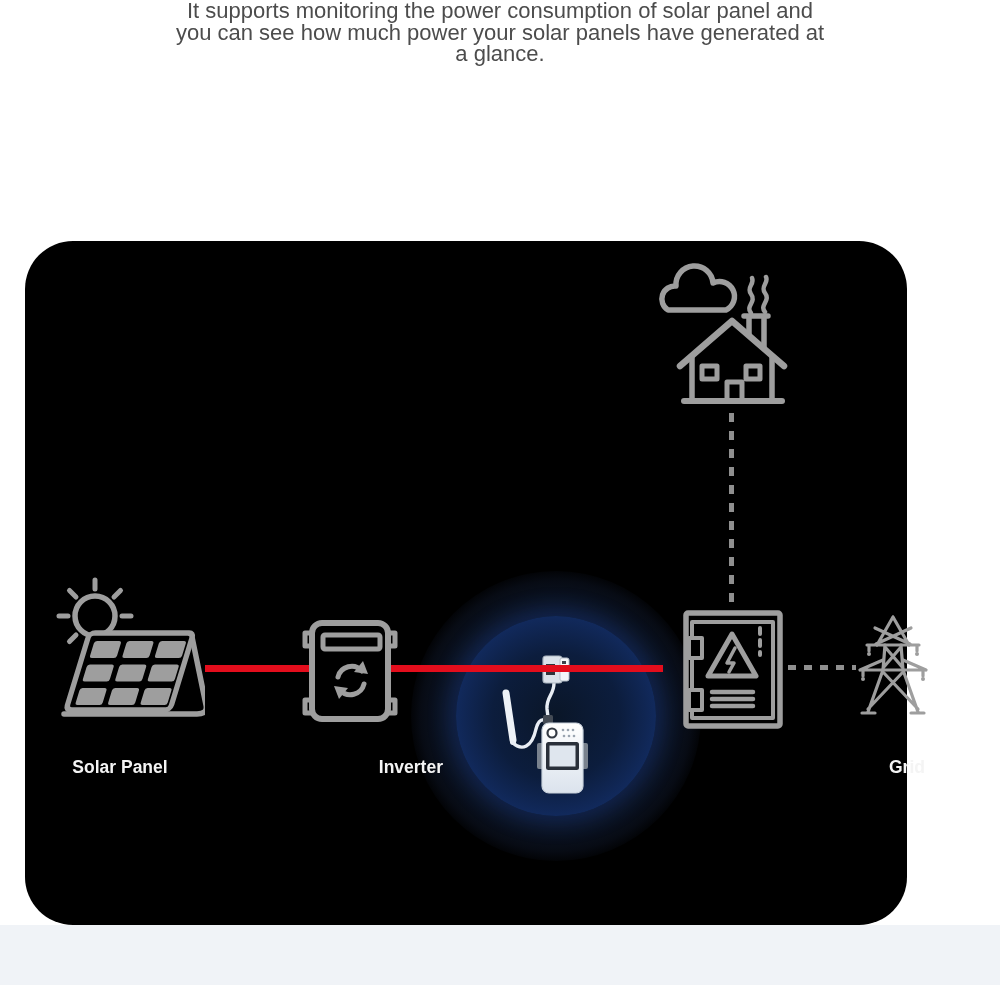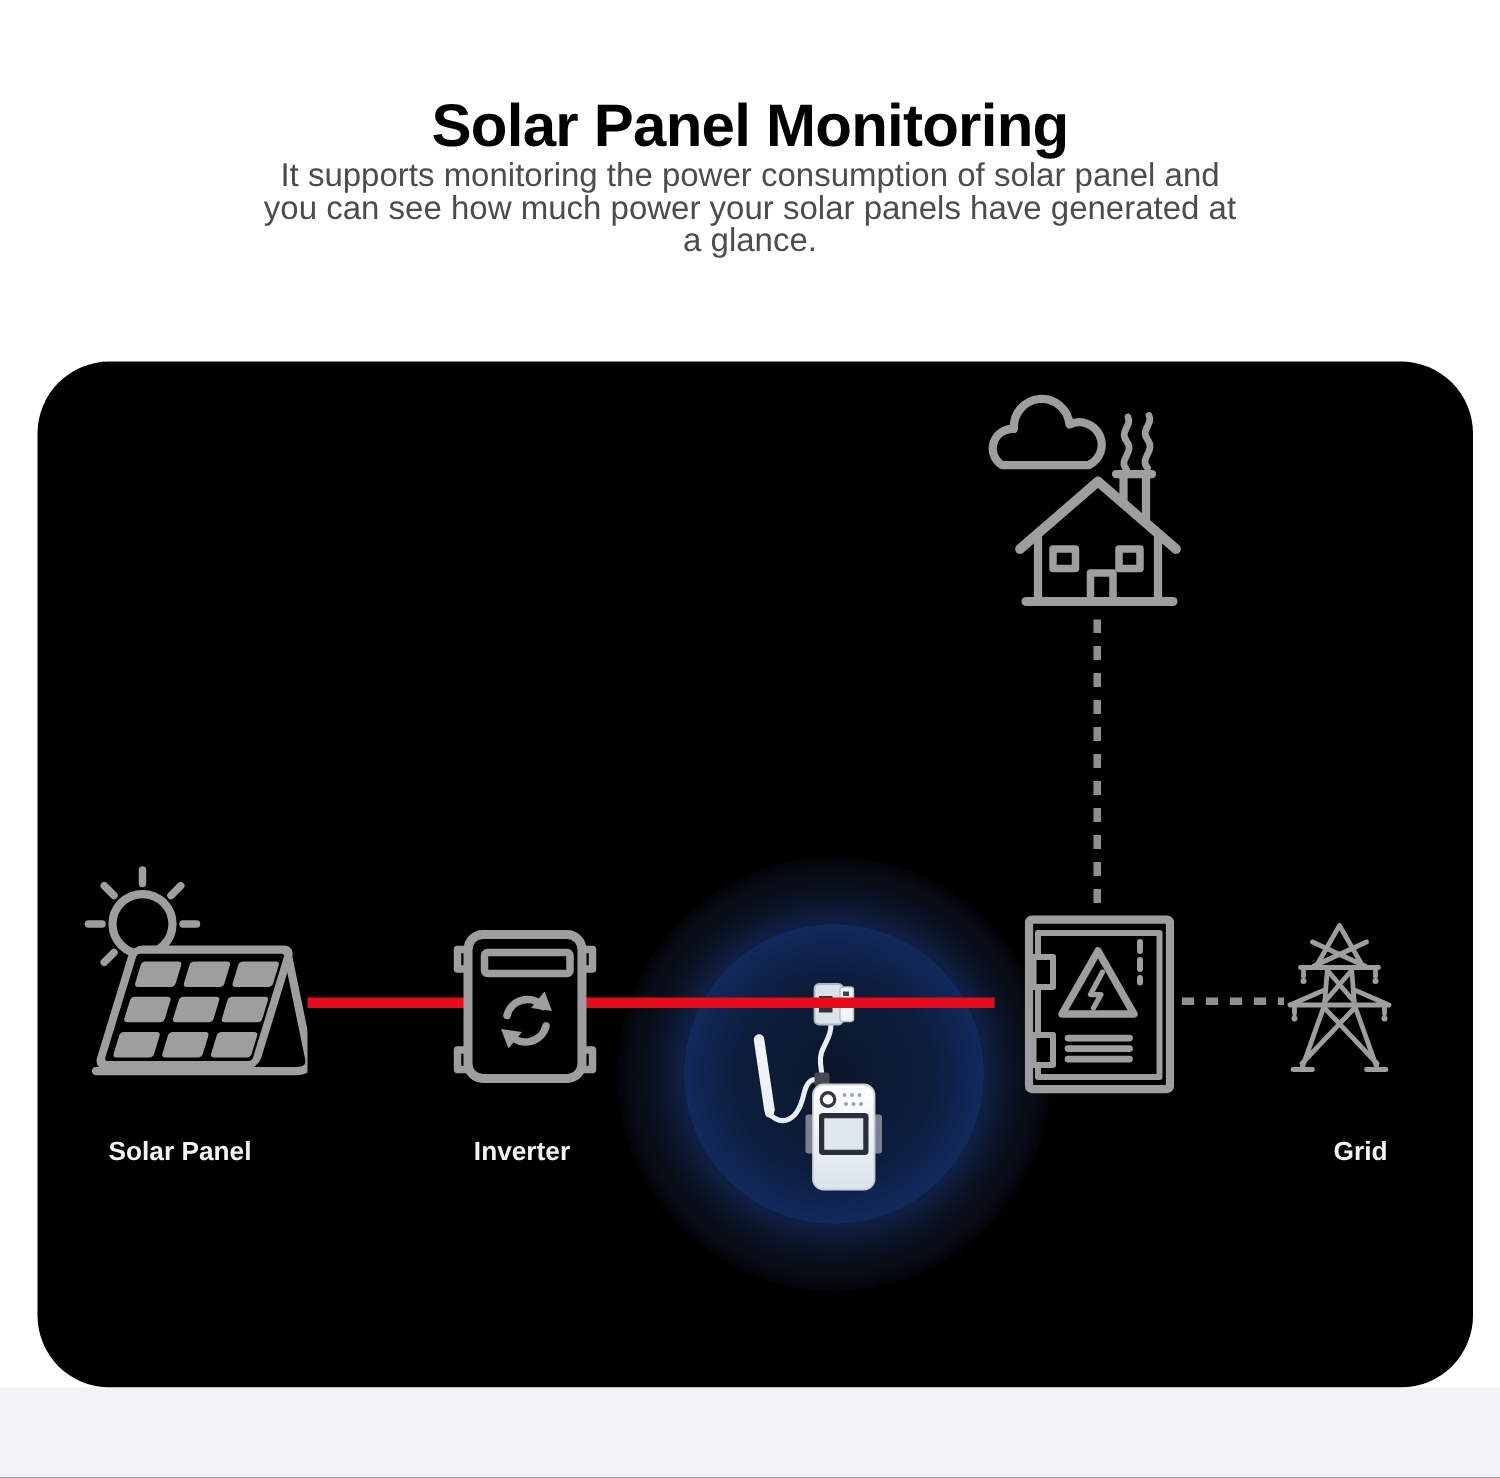--- a/index.html
+++ b/index.html
@@ -17,21 +17,21 @@
   .hero{position:absolute;left:0;top:0;width:1000px;text-align:center;}
   .hero h1{
     margin:62px 0 0 0;font-size:40px;line-height:44px;font-weight:700;
     letter-spacing:-0.5px;color:var(--title-text);
   }
   .hero p{
     margin:0 auto 0 auto;max-width:656px;font-size:22px;line-height:21.5px;
     color:var(--subtitle-text);
   }
   .card{
-    position:absolute;left:25px;top:241px;width:957px;height:684px;
+    position:absolute;left:25px;top:241px;width:882px;height:684px;
     background:var(--panel-bg);border-radius:48px;
   }
   .abs{position:absolute;}
   .glow-outer{
     left:386px;top:330px;width:290px;height:290px;border-radius:50%;z-index:1;
     background:radial-gradient(circle,#122241 0%,#0d1729 52%,#070b14 66%,rgba(0,0,0,0) 73%);
   }
   .glow-inner{
     left:431px;top:375px;width:200px;height:200px;border-radius:50%;z-index:1;
     background:radial-gradient(circle,#0a1628 0%,#0c1d3d 45%,#122b60 74%,var(--glow-ring-blue) 96%,#1b3da6 100%);
@@ -47,28 +47,27 @@
   .dash-h{
     left:763px;top:424px;width:68px;height:4.5px;z-index:2;
     background:repeating-linear-gradient(to right,var(--connector-gray) 0 8px,transparent 8px 16px);
   }
   svg.icon{color:var(--icon-stroke);}
   .z2{z-index:2;} .z4{z-index:4;}
   .node-label{
     position:absolute;top:516px;width:160px;text-align:center;z-index:6;
     color:var(--label-text);font-weight:700;font-size:17.5px;line-height:21px;
   }
-  .lbl-solar{left:15px;} .lbl-inverter{left:243px;} .lbl-ac{left:623px;} .lbl-grid{left:802px;}
+  .lbl-solar{left:15px;} .lbl-inverter{left:258px;text-align:right;} .lbl-ac{left:623px;} .lbl-grid{left:802px;}
   .footer{position:absolute;left:0;top:925px;width:1000px;height:60px;background:var(--footer-bg);}
 </style>
 </head>
 <body>
 
 <header class="hero">
-  <h1>Solar Panel Monitoring</h1>
   <p>It supports monitoring the power consumption of solar panel and you can see how much power your solar panels have generated at a glance.</p>
 </header>
 
 <div class="card">
 
   <div class="abs glow-outer"></div>
   <div class="abs glow-inner"></div>
 
   <svg class="abs icon z2" style="left:615px;top:19px" width="150" height="150" viewBox="0 0 150 150" fill="none" stroke="currentColor" stroke-linecap="round" stroke-linejoin="round">
     <path stroke-width="5.5" d="M28,50 a13,13 0 0 1 8,-24 a18,18 0 0 1 37,-3 a13,13 0 0 1 13,27 z"></path>

